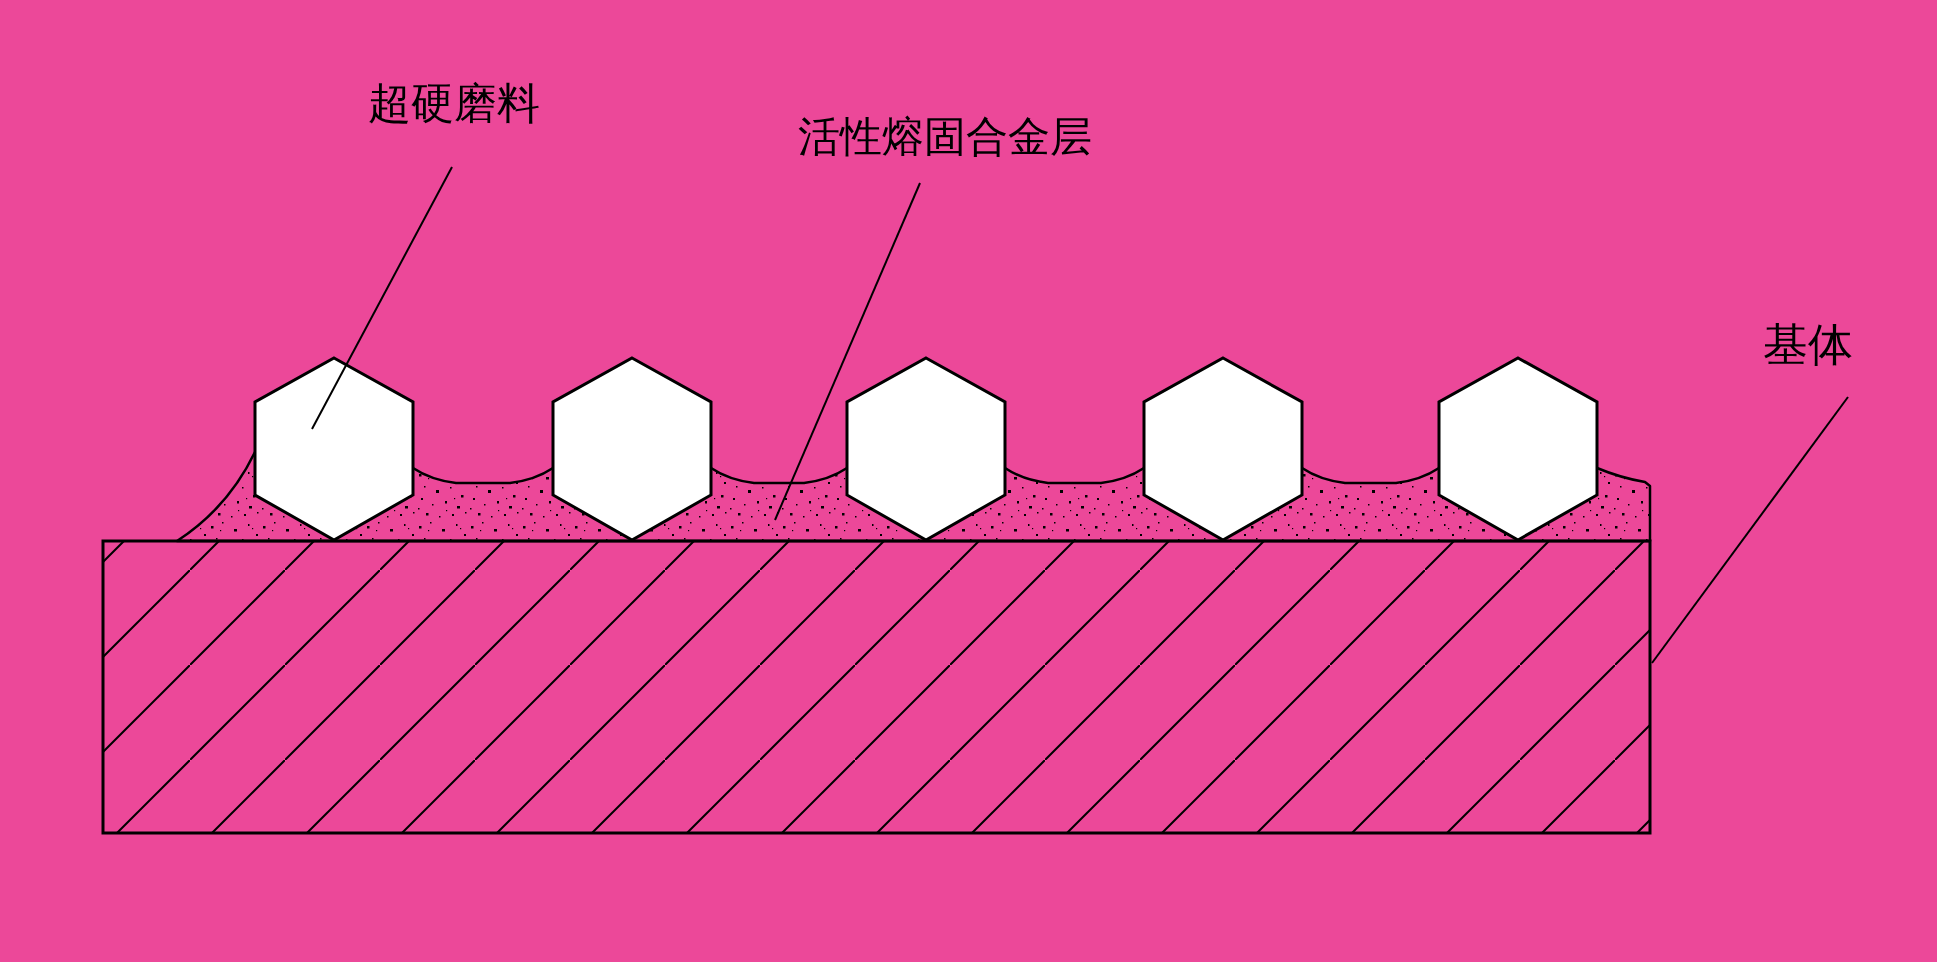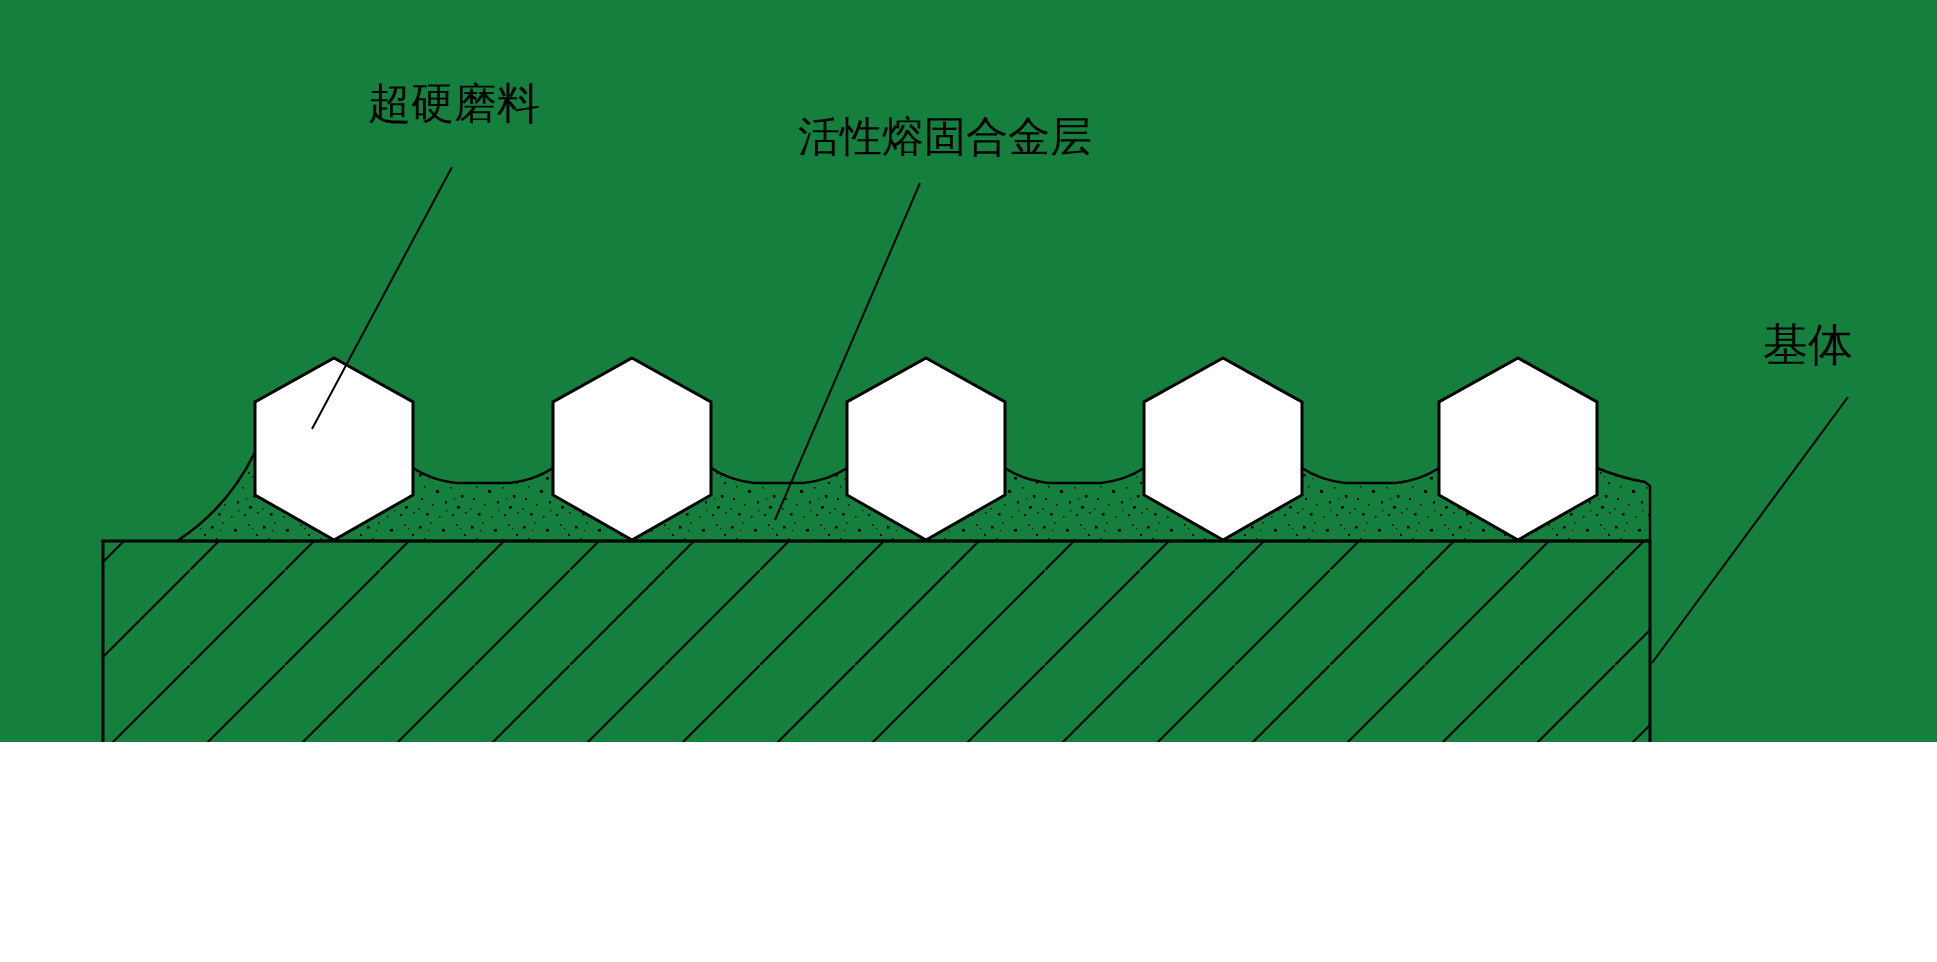--- a/index.html
+++ b/index.html
@@ -1,16 +1,16 @@
 <!DOCTYPE html>
 <html><head>
 <meta charset="utf-8">
 <style>
   html,body{margin:0;padding:0;background:#ffffff;}
-  .stage{position:relative;width:1937px;height:742px;background:#15803d;overflow:hidden;}
+  .stage{position:relative;width:1937px;height:962px;background:#ec4899;overflow:hidden;}
   svg{display:block;}
   text.cjk{font-family:"DejaVu Sans",sans-serif;fill:#000;}
 </style>
 </head>
 <body>
 
 <div class="stage">
   <svg id="diagram" width="1937" height="962" viewBox="0 0 1937 962">
     <defs>
       <pattern id="hatch" patternUnits="userSpaceOnUse" width="95" height="95">

